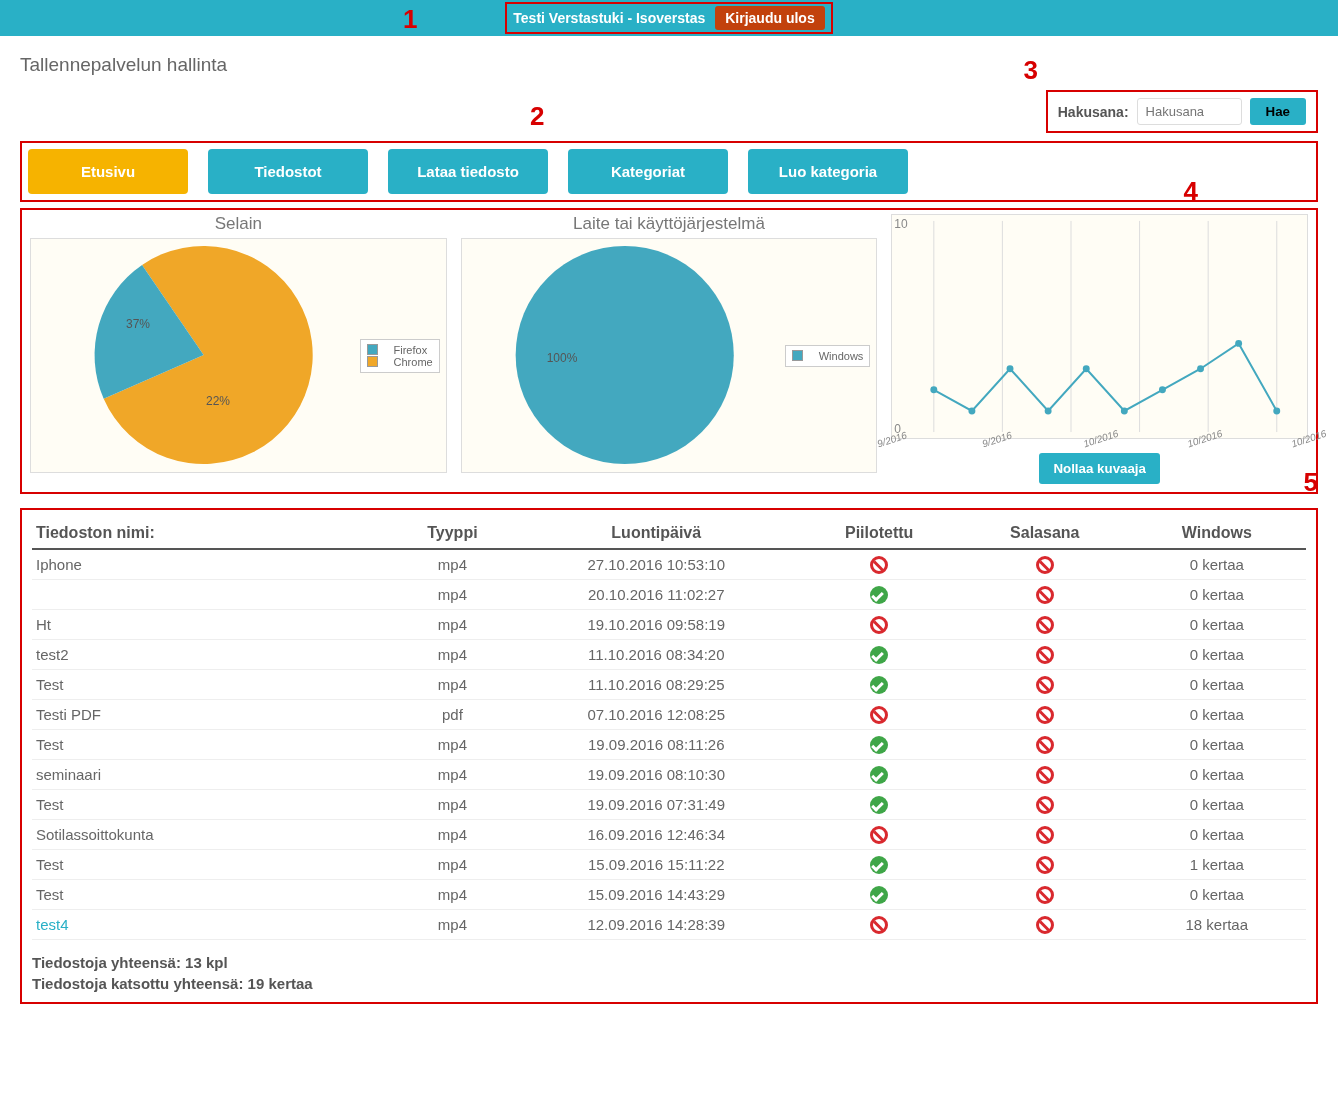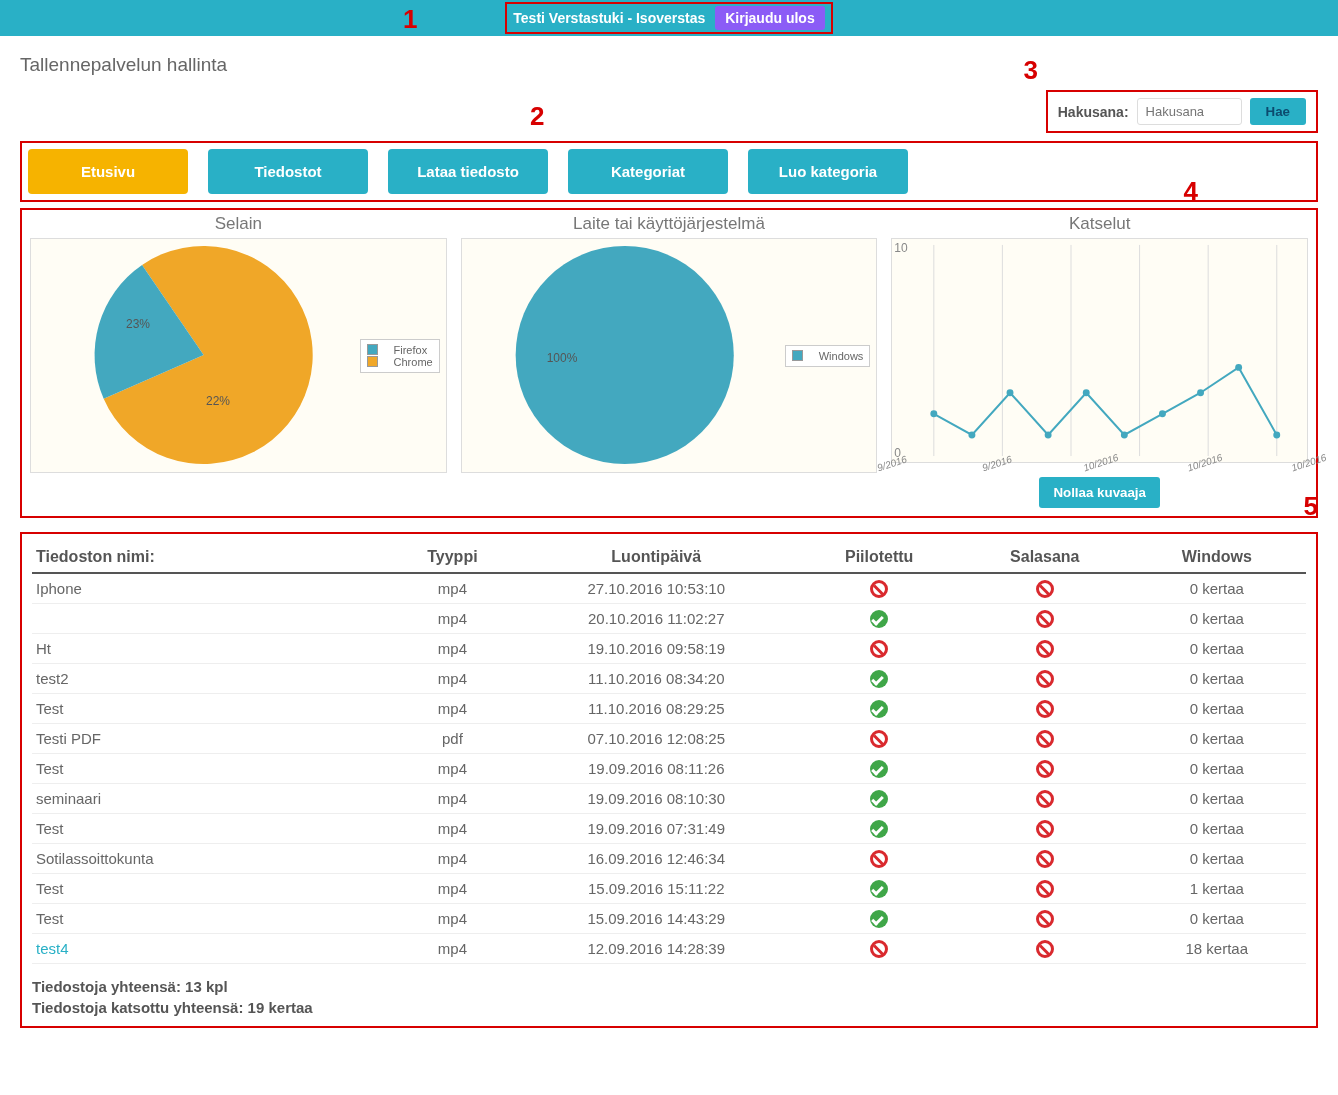--- a/index.html
+++ b/index.html
@@ -1,27 +1,27 @@
 <!DOCTYPE html>
 <html><head>
 <meta charset="utf-8">
 <style>
   * { box-sizing: border-box; margin: 0; padding: 0; }
   body { font-family: "Segoe UI", Arial, sans-serif; background: #fff; color: #555; font-size: 14px; }
   .topbar { background: #29b0c6; height: 36px; display: flex; align-items: center; justify-content: center; color: #fff; font-weight: 600; position: relative; }
   .topbar-box { border: 2px solid #d70000; padding: 2px 6px; display: flex; align-items: center; gap: 10px; position: relative; }
-  .logout-btn { background: #8b5cf6; color: #fff; padding: 4px 10px; border-radius: 3px; cursor: pointer; font-weight: 600; }
+  .logout-btn { background: #c2410c; color: #fff; padding: 4px 10px; border-radius: 3px; cursor: pointer; font-weight: 600; }
   .ann { color: #d70000; font-weight: 700; font-size: 26px; position: absolute; }
   .page { padding: 10px 20px 20px 20px; }
   .pagetitle { color: #666; font-size: 19px; margin: 8px 0 14px 0; font-weight: 400; }
   .searchrow { display: flex; justify-content: flex-end; align-items: center; gap: 8px; margin-bottom: 8px; position: relative; }
   .searchbox { border: 2px solid #d70000; padding: 6px 10px; display: flex; align-items: center; gap: 8px; }
   .searchbox label { color: #555; font-weight: 600; }
   .searchbox input { border: 1px solid #ddd; border-radius: 3px; padding: 5px 8px; font-size: 13px; width: 105px; color: #888; }
-  .hae-btn { background: #29b0c6; color: #0c4a6e; border: none; border-radius: 3px; padding: 6px 16px; font-weight: 700; cursor: pointer; }
+  .hae-btn { background: #29b0c6; color: #000000; border: none; border-radius: 3px; padding: 6px 16px; font-weight: 700; cursor: pointer; }
   .navrow { display: flex; gap: 20px; border: 2px solid #d70000; padding: 6px; position: relative; margin-bottom: 6px; }
   .navbtn { flex: 0 0 160px; text-align: center; padding: 14px 8px; border-radius: 4px; color: #fff; font-weight: 700; cursor: pointer; font-size: 15px; }
   .navbtn.active { background: #f6b300; }
   .navbtn.normal { background: #29b0c6; }
   .charts { display: flex; gap: 14px; border: 2px solid #d70000; padding: 4px 8px 8px 8px; position: relative; margin-bottom: 14px; }
   .chartcol { flex: 1; }
   .chart-title { text-align: center; color: #777; font-size: 17px; margin-bottom: 4px; }
   .chartbox { background: #fffdf5; border: 1px solid #ddd; height: 235px; position: relative; overflow: hidden; }
   .legend { position: absolute; right: 6px; top: 50%; transform: translateY(-50%); background: #fff; border: 1px solid #ccc; padding: 4px 6px; font-size: 11px; color: #666; }
   .legend div { display: flex; align-items: center; gap: 16px; }
@@ -93,41 +93,40 @@
         <div class="legend">
           <div>
               <span class="sw" id="sw-fx" style="background: rgb(67, 168, 191);"></span>
               <span>Firefox</span>
             </div>
           <div>
               <span class="sw" id="sw-ch" style="background: rgb(240, 167, 40);"></span>
               <span>Chrome</span>
             </div>
         </div>
-        <div class="pie-label" style="left:95px;top:78px;">23%</div>
+        <div class="pie-label" style="left:95px;top:78px;">37%</div>
         <div class="pie-label" style="left:175px;top:155px;">22%</div>
       </div>
     </div>
     <div class="chartcol">
       <div class="chart-title">Laite tai käyttöjärjestelmä</div>
       <div class="chartbox">
         <svg id="pie2" width="100%" height="100%" viewBox="0 0 370 235">
             <circle cx="140" cy="117" r="110" fill="#43a8bf"></circle>
           </svg>
         <div class="legend">
           <div>
               <span class="sw" id="sw-win" style="background: rgb(67, 168, 191);"></span>
               <span>Windows</span>
             </div>
         </div>
         <div class="pie-label" style="left:85px;top:112px;">100%</div>
       </div>
     </div>
     <div class="chartcol">
-      <div class="chart-title">Katselut</div>
       <div class="chartbox" style="height:225px;">
         <span class="ytick" style="top:2px;">10</span>
         <span class="ytick" style="bottom:2px;">0</span>
         <svg id="linechart" width="100%" height="100%" viewBox="0 0 370 225">
             <line x1="18" x2="18" y1="6" y2="219" stroke="#ddd"></line>
             <line x1="87.2" x2="87.2" y1="6" y2="219" stroke="#ddd"></line>
             <line x1="156.4" x2="156.4" y1="6" y2="219" stroke="#ddd"></line>
             <line x1="225.6" x2="225.6" y1="6" y2="219" stroke="#ddd"></line>
             <line x1="294.8" x2="294.8" y1="6" y2="219" stroke="#ddd"></line>
             <line x1="364" x2="364" y1="6" y2="219" stroke="#ddd"></line>

